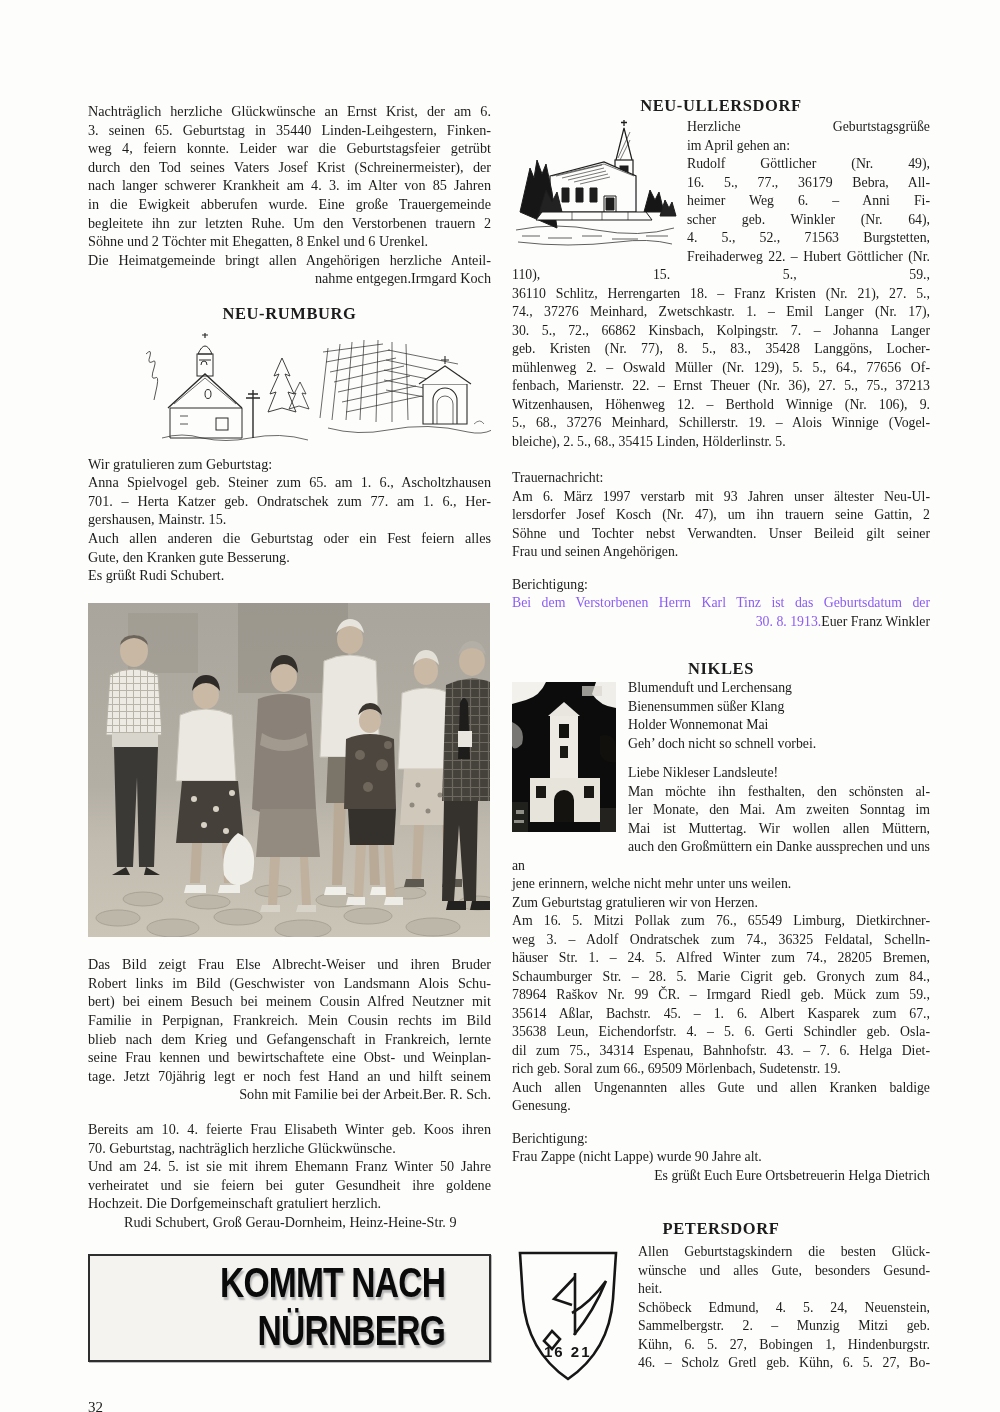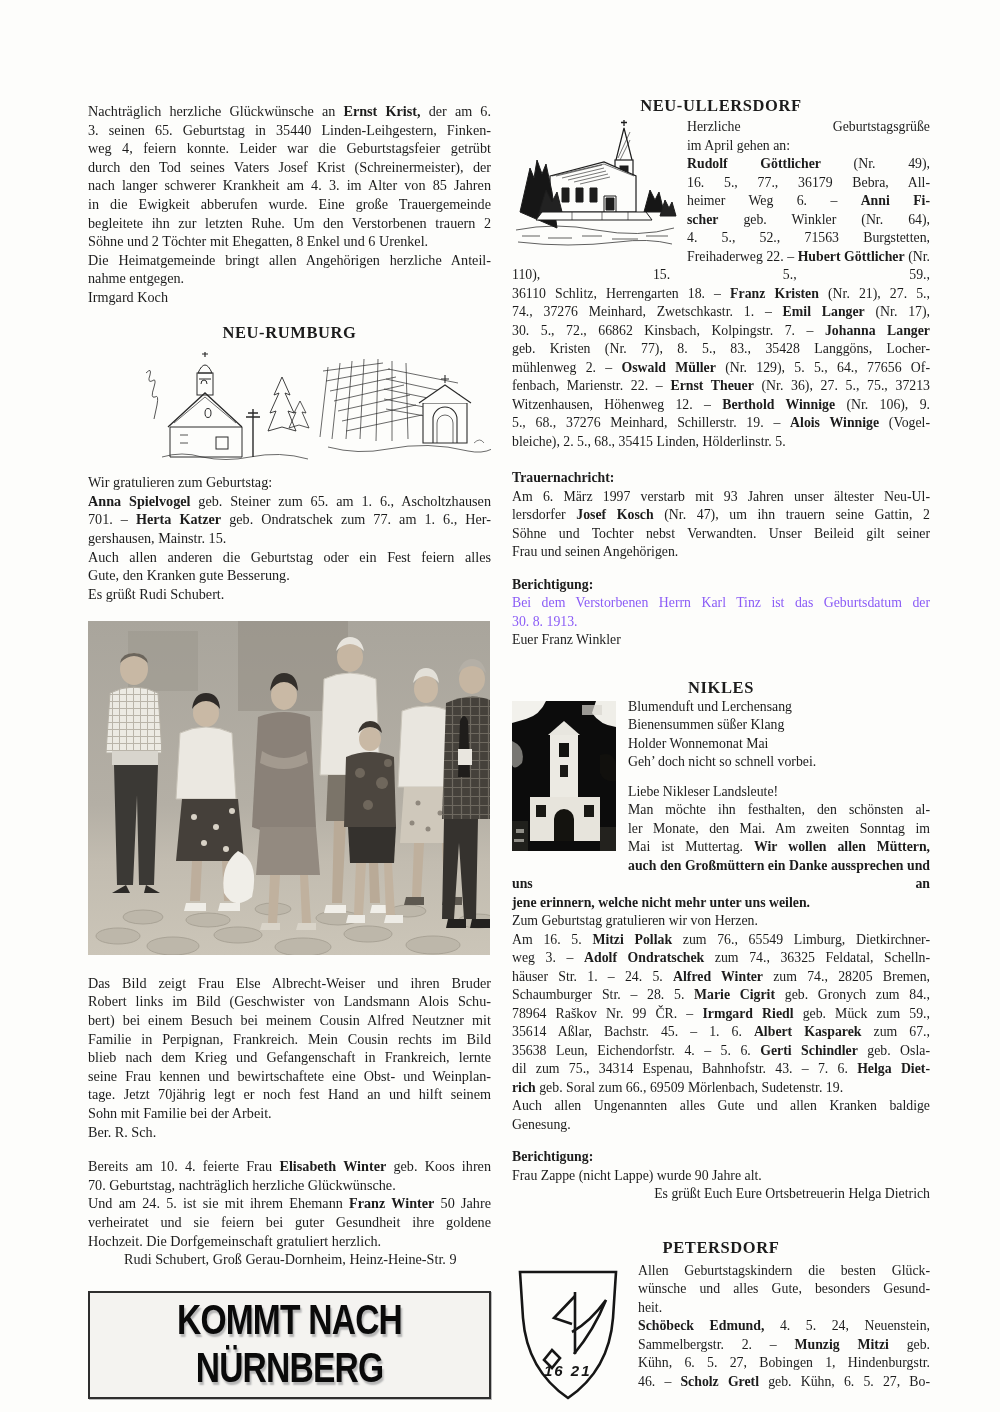--- a/index.html
+++ b/index.html
@@ -6,37 +6,37 @@
   body{width:1000px;height:1412px;background:#fdfdfb;position:relative;
        font-family:"Liberation Serif", serif;color:#1c1c1c;
        -webkit-font-smoothing:antialiased;}
   .page{position:absolute;inset:0;overflow:hidden;}
   .col{position:absolute;top:96px;}
   .col-left{left:88px;width:403px;font-size:14.2px;line-height:18.6px;}
   .col-right{left:512px;width:418px;font-size:13.8px;line-height:18.5px;}
   .line{text-align:left;white-space:normal;}
   .line.just{text-align:justify;text-align-last:justify;}
   .line.rt{text-align:right;}
-  .line.sb{display:flex;justify-content:flex-end;flex-direction:column;}
-  .b{font-weight:bold;}
+  .line.sb{display:flex;justify-content:flex-end;}
+  .b{font-weight:normal;}
   .i{}
   .f{color:#8b5cf6;}
   .spacer{height:11px;}
   .heading{font-weight:bold;text-align:center;font-size:16.5px;
            letter-spacing:.6px;line-height:20px;}
-  figure{margin:0;padding:0;font-style:italic;}
+  figure{margin:0;padding:0;}
   .fig-left{float:left;}
   .wrap-section{overflow:visible;}
   .wrap-section::after{content:"";display:block;clear:both;}
   
   .mt2{margin-top:2px}.mt4{margin-top:4px}.mt6{margin-top:6px}
   .mt8{margin-top:8px}.mt14{margin-top:14px}.mt16{margin-top:16px}
   .mt18{margin-top:18px}.mt22{margin-top:22px}.mt28{margin-top:28px}
   .mt34{margin-top:34px}.mt36{margin-top:36px}
-  .banner{border:2px solid #2e2e2e;background:#f4f3f0;text-align:center;
+  .banner{border:2px solid #2e2e2e;background:#f4f3f0;text-align:right;
           padding:2px 0 6px 0;box-shadow:1px 1px 0 #bbb;}
   .banner span{display:inline-block;font-family:"Liberation Sans",sans-serif;
           font-weight:bold;font-size:43px;line-height:48px;letter-spacing:-1px;
           transform:scaleX(.78);transform-origin:center;color:#0a0a0a;
           text-shadow:2px 3px 2px #b5b5b5;}
   .pageno{font-size:15px;}
 </style>
 </head>
 <body>
 

